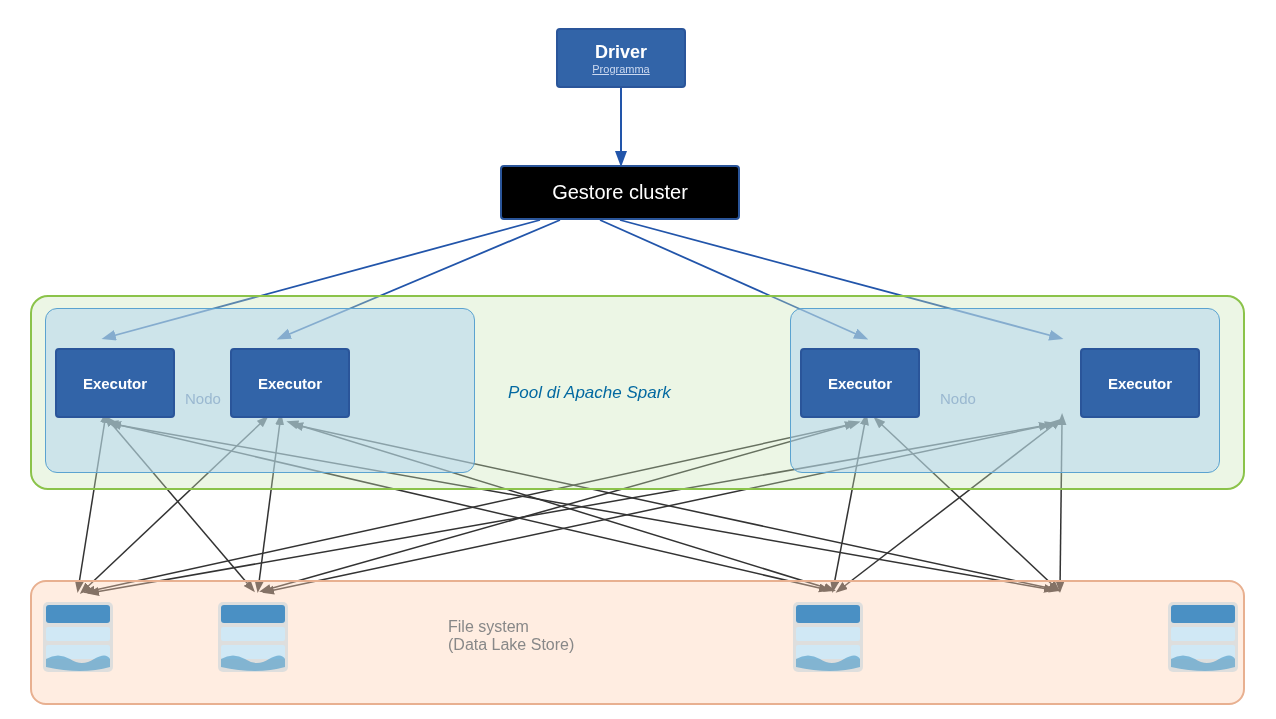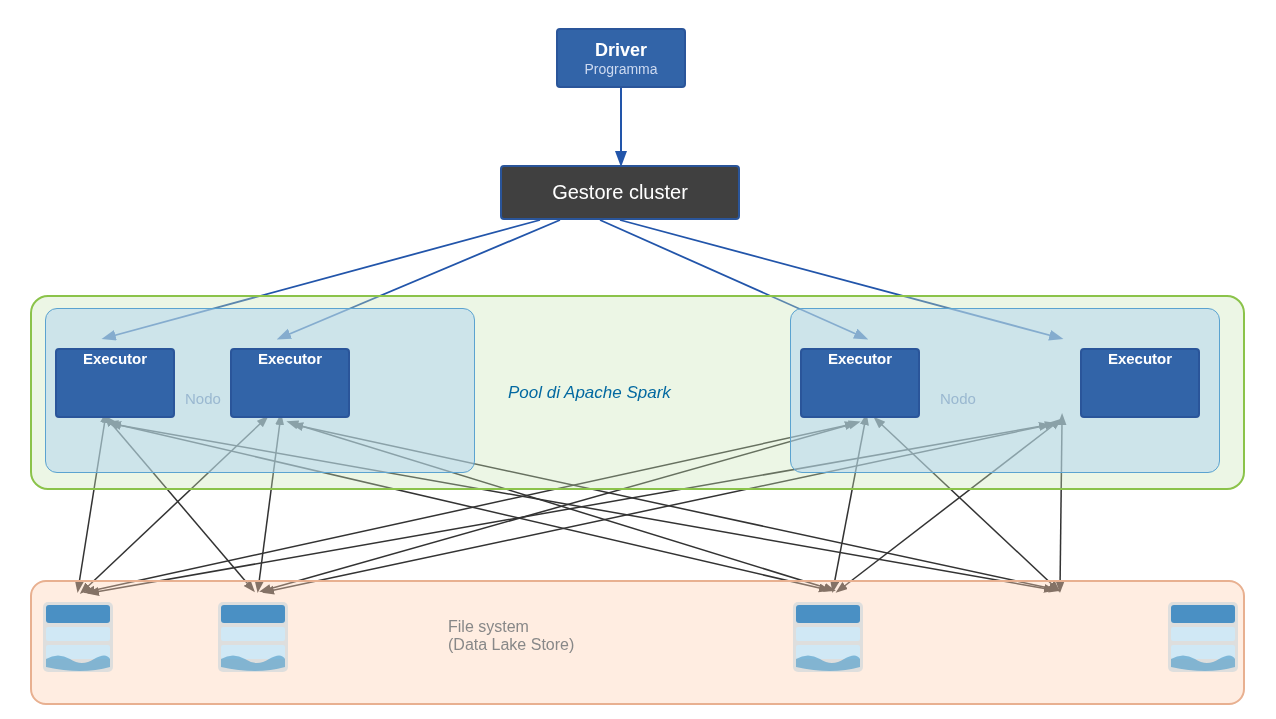--- a/index.html
+++ b/index.html
@@ -38,31 +38,32 @@
       flex-direction: column;
       align-items: center;
       justify-content: center;
       color: white;
     }
     .driver-box .title {
       font-size: 18px;
       font-weight: 600;
     }
     .driver-box .subtitle {
-      font-size: 14px;
+      font-size: 11px;
       color: #ccd9f0;
+      text-decoration: underline;
     }
     
     .cluster-box {
       position: absolute;
       left: 500px;
       top: 165px;
       width: 240px;
       height: 55px;
-      background: #404040;
+      background: #000000;
       border: 2px solid #2a559a;
       border-radius: 4px;
       display: flex;
       align-items: center;
       justify-content: center;
       color: white;
       font-size: 20px;
       font-weight: 500;
     }
     
@@ -106,20 +107,21 @@
     
     .executor-box {
       position: absolute;
       background: #3264a8;
       border: 2px solid #2a559a;
       border-radius: 4px;
       color: white;
       font-size: 15px;
       font-weight: 600;
       display: flex;
+      align-items: center;
       justify-content: center;
       width: 120px;
       height: 70px;
     }
     
     .nodo-label {
       position: absolute;
       color: #9ab8d0;
       font-size: 15px;
     }

